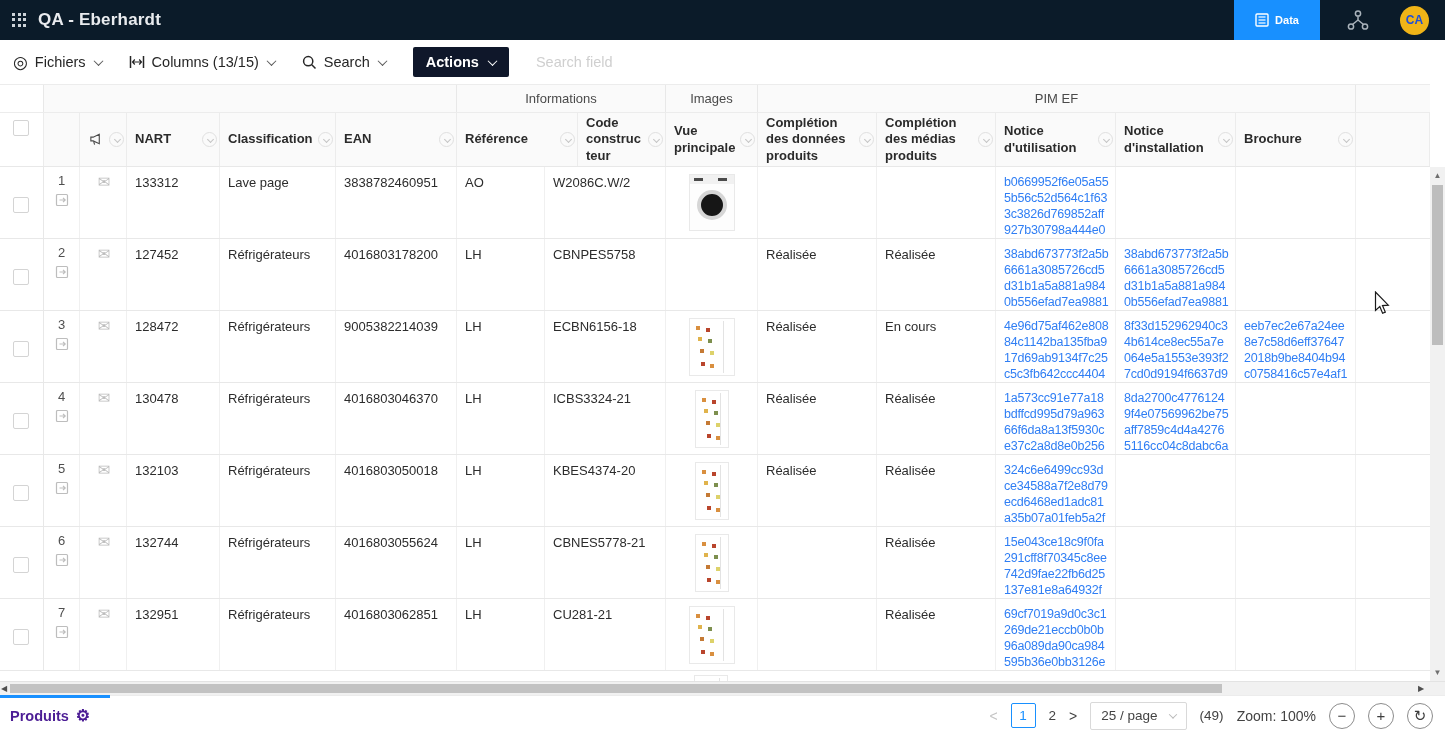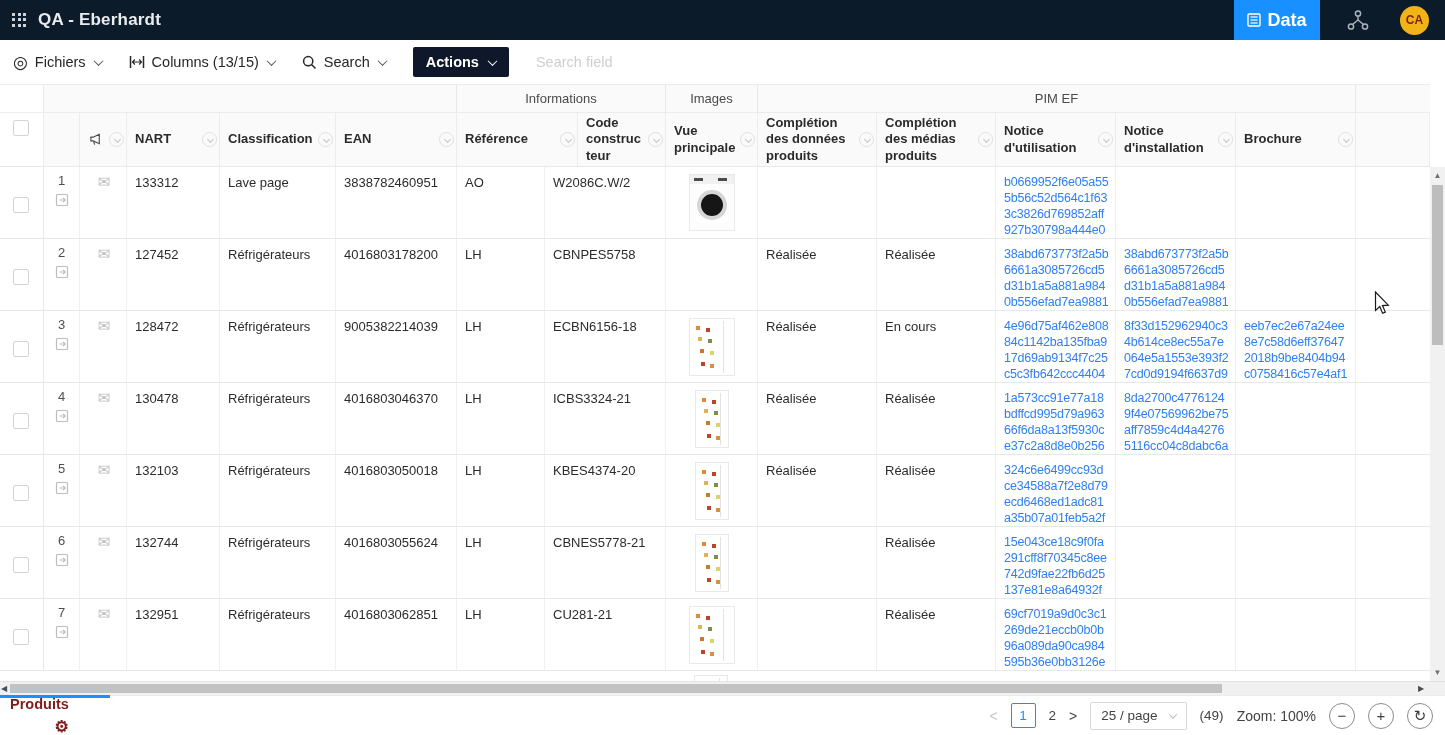--- a/index.html
+++ b/index.html
@@ -9,23 +9,23 @@
 
   
   .topbar { position:absolute; top:0; left:0; width:1445px; height:40px;
     background:#0b1b29; display:flex; align-items:center; }
   .grid-ico { width:15px; height:15px; margin-left:12px;
     display:grid; grid-template-columns:repeat(3,3px); grid-template-rows:repeat(3,3px); gap:2.5px; }
   .grid-ico i { background:#cdd3d8; }
   .app-title { color:#e9ebee; font-size:17px; font-weight:700; margin-left:11px; letter-spacing:.2px; }
   .topbar-right { margin-left:auto; display:flex; align-items:center; height:40px; }
   .data-btn { height:40px; width:86px; background:#1890ff; color:#fff; display:flex;
-    align-items:center; justify-content:center; gap:6px; font-size:18px; font-weight:700; cursor:pointer; }
+    align-items:center; justify-content:center; gap:6px; font-size:11px; font-weight:700; cursor:pointer; }
   .net-ico { margin:0 30px 0 26px; display:flex; }
-  .avatar { width:29px; height:29px; border-radius:50%; background:#f0b417; color:#7f1d1d;
+  .avatar { width:29px; height:29px; border-radius:50%; background:#f0b417; color:#1d4ed8;
     font-size:12px; font-weight:700; display:flex; align-items:center; justify-content:center;
     margin-right:16px; }
 
   
   .toolbar { position:absolute; top:40px; left:0; width:1445px; height:44px; background:#fff;
     display:flex; align-items:center; gap:27px; padding-left:13px; }
   .tb-item { display:flex; align-items:center; gap:7px; font-size:14.5px; color:#262626; cursor:pointer; }
   .chev { width:7px; height:7px; border-right:1.6px solid #595959; border-bottom:1.6px solid #595959;
     transform:rotate(45deg) translate(-1px,-1px); display:inline-block; margin-left:2px; }
   .chev.white { border-color:#fff; }
@@ -105,22 +105,22 @@
   .vscroll .thumbv { position:absolute; left:2px; right:2px; top:18px; height:160px; background:#bdbdbd; cursor:pointer; }
   .hscroll { position:absolute; left:0; top:681px; width:1445px; height:14px; background:#f1f1f1;
     border-top:1px solid #e3e3e3; }
   .hscroll .arr { position:absolute; top:2px; font-size:8px; color:#4f4f4f; }
   .hscroll .thumbh { position:absolute; left:10px; top:2px; width:1212px; height:9px; background:#c2c2c2; cursor:pointer; }
 
   
   .footer { position:absolute; left:0; top:695px; width:1445px; height:40px; background:#fff;
     border-top:1px solid #ececec; display:flex; align-items:center; }
   .tab-indicator { position:absolute; top:-1px; left:0; width:110px; height:3px; background:#1890ff; }
-  .produits-tab { display:flex; align-items:flex-end; gap:7px; margin-left:10px; color:#7f1d1d;
-    font-size:14.5px; font-weight:700; cursor:pointer;flex-direction:column; }
+  .produits-tab { display:flex; align-items:center; gap:7px; margin-left:10px; color:#4c1d95;
+    font-size:14.5px; font-weight:700; cursor:pointer; }
   .gear { font-size:16px; line-height:1; }
   .pager { margin-left:auto; display:flex; align-items:center; gap:13px; margin-right:12px;
     font-size:13.5px; color:#434343; }
   .pg-prev { color:#c4c4c4; font-size:14px; cursor:default; }
   .pg-next { color:#434343; font-size:14px; cursor:pointer; }
   .pg-current { width:25px; height:25px; border:1px solid #1890ff; border-radius:2px; color:#1890ff;
     display:flex; align-items:center; justify-content:center; cursor:pointer; background:#fff; }
   .pg-num { cursor:pointer; }
   .size-select { height:28px; border:1px solid #d9d9d9; border-radius:2px; display:flex;
     align-items:center; gap:10px; padding:0 10px; cursor:pointer; color:#434343; }

